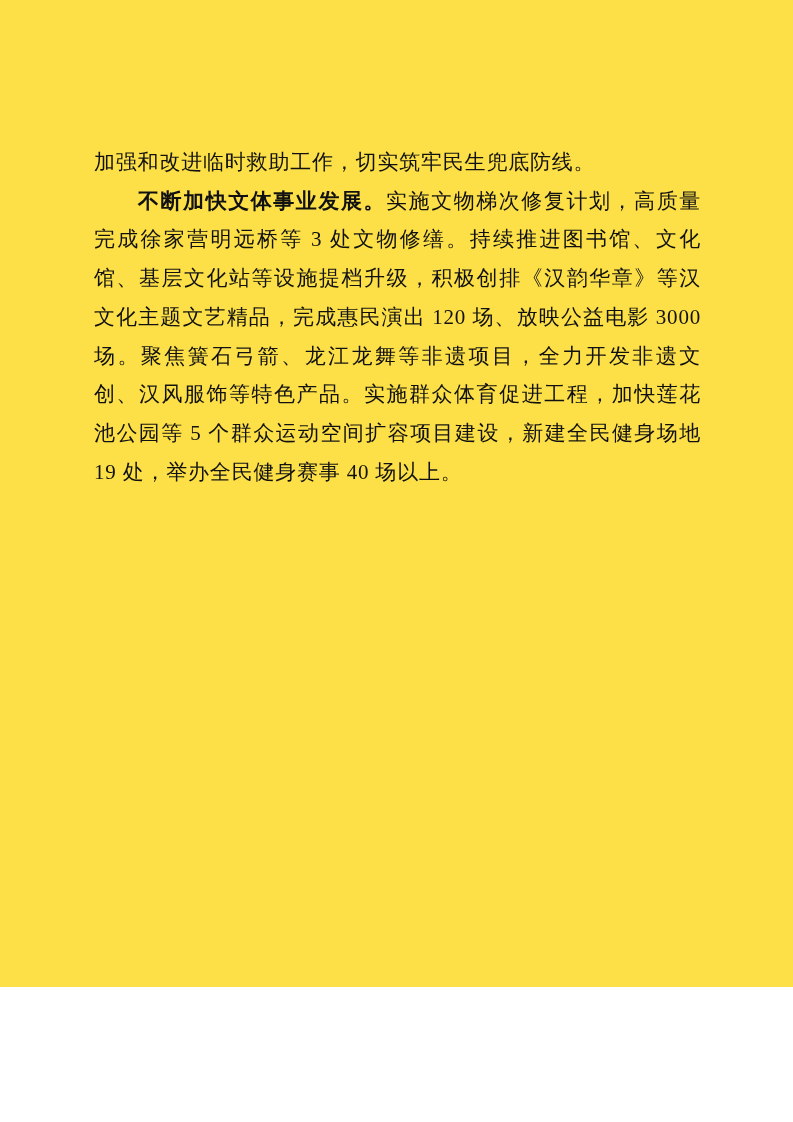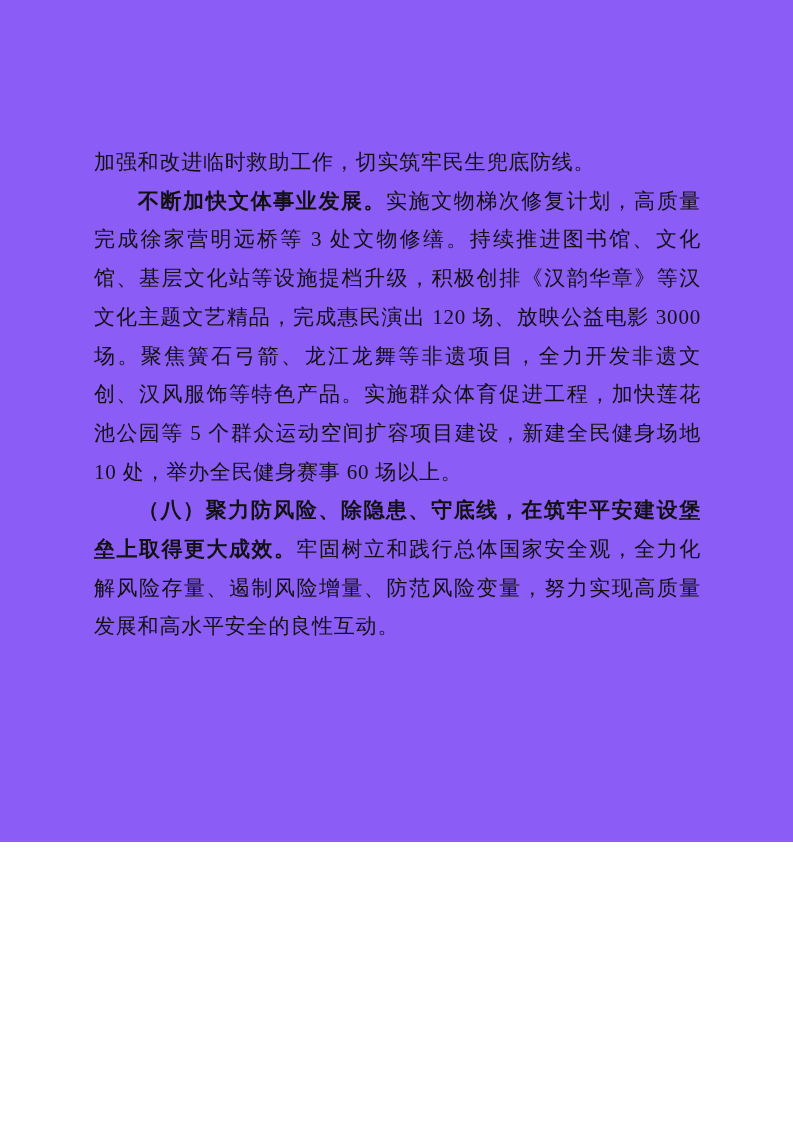--- a/index.html
+++ b/index.html
@@ -1,20 +1,20 @@
 <!DOCTYPE html>
 <html><head>
 <meta charset="utf-8">
 <style>
   html, body { margin: 0; padding: 0; background: #ffffff; }
   .page {
     position: relative;
     width: 793px;
-    height: 842px;
-    background: #8b5cf6;
+    height: 987px;
+    background: #fde047;
     overflow: hidden;
     font-family: "Liberation Serif", "DejaVu Serif", serif;
     color: #111111;
   }
   .content {
     position: absolute;
     left: 94px;
     top: 143px;
     width: 607px;
     font-size: 21px;
@@ -41,23 +41,22 @@
 </style>
 </head>
 <body>
 
 <div class="page">
 
   <div class="content">
 
     <p class="para"><span>加强和改进临时救助工作，切实筑牢民生兜底防线。</span></p>
 
-    <p class="para indent"><span class="lead">不断加快文体事业发展。</span><span>实施文物梯次修复计划，高质量完成徐家营明远桥等 3 处文物修缮。持续推进图书馆、文化馆、基层文化站等设施提档升级，积极创排《汉韵华章》等汉文化主题文艺精品，完成惠民演出 120 场、放映公益电影 3000 场。聚焦簧石弓箭、龙江龙舞等非遗项目，全力开发非遗文创、汉风服饰等特色产品。实施群众体育促进工程，加快莲花池公园等 5 个群众运动空间扩容项目建设，新建全民健身场地 10 处，举办全民健身赛事 60 场以上。</span></p>
+    <p class="para indent"><span class="lead">不断加快文体事业发展。</span><span>实施文物梯次修复计划，高质量完成徐家营明远桥等 3 处文物修缮。持续推进图书馆、文化馆、基层文化站等设施提档升级，积极创排《汉韵华章》等汉文化主题文艺精品，完成惠民演出 120 场、放映公益电影 3000 场。聚焦簧石弓箭、龙江龙舞等非遗项目，全力开发非遗文创、汉风服饰等特色产品。实施群众体育促进工程，加快莲花池公园等 5 个群众运动空间扩容项目建设，新建全民健身场地 19 处，举办全民健身赛事 40 场以上。</span></p>
 
-    <p class="para indent"><span class="lead">（八）聚力防风险、除隐患、守底线，在筑牢平安建设堡垒上取得更大成效。</span><span>牢固树立和践行总体国家安全观，全力化解风险存量、遏制风险增量、防范风险变量，努力实现高质量发展和高水平安全的良性互动。</span></p>
 
 
 
   </div>
 
   <div class="footer">— 26 —</div>
 
 </div>
 
 </body></html>

